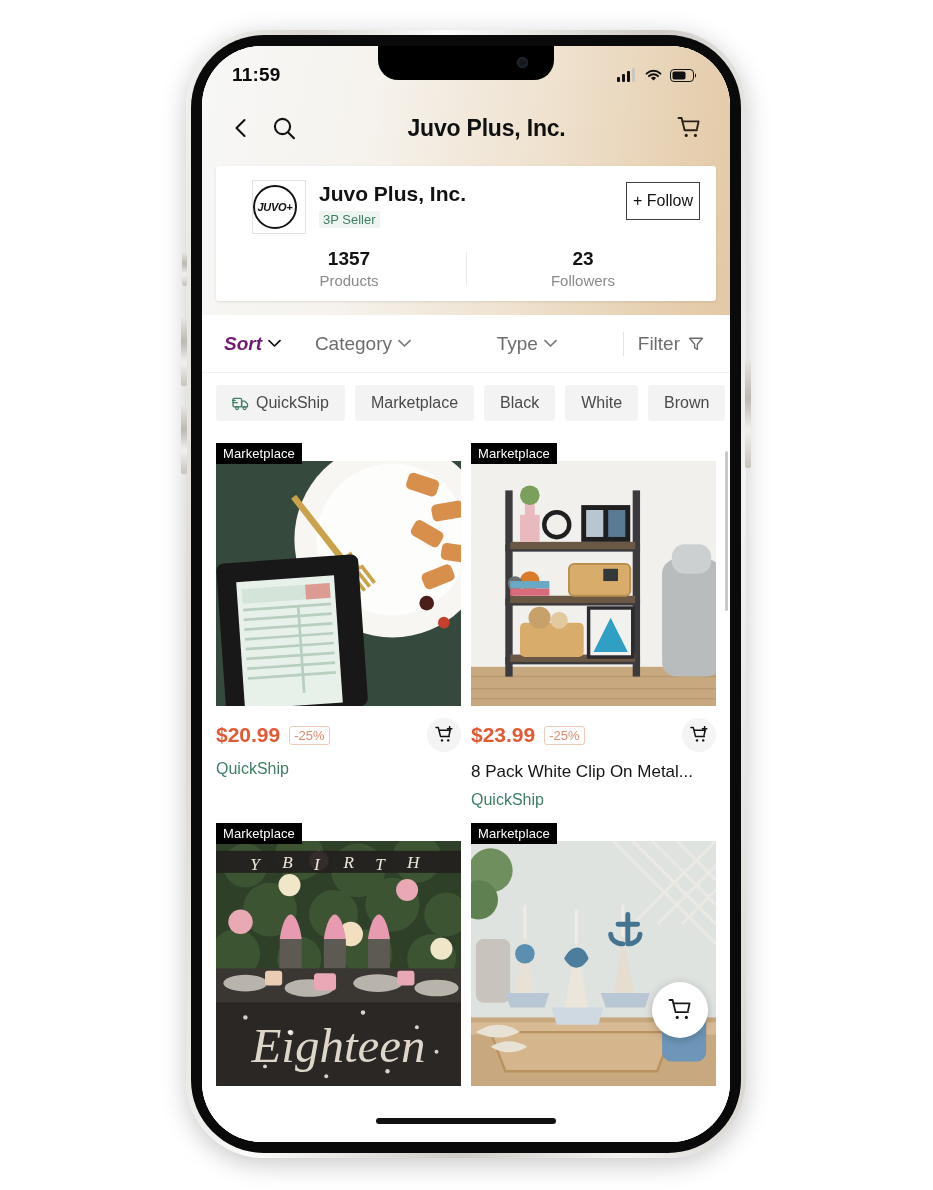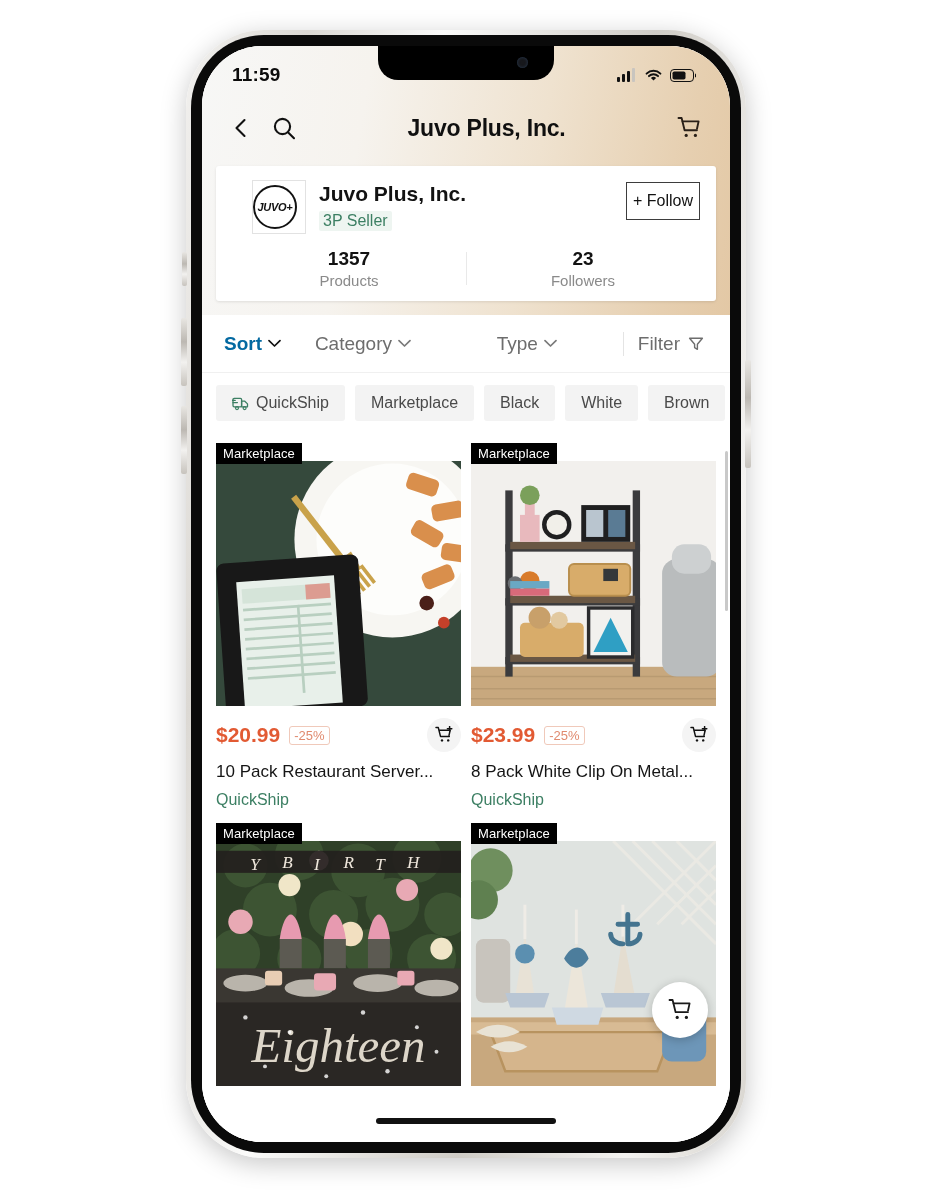--- a/index.html
+++ b/index.html
@@ -169,21 +169,21 @@
   .seller-meta { flex: 1; padding-top: 2px; }
   .seller-name {
     font-size: 21px;
     font-weight: bold;
     color: #121212;
     line-height: 1.15;
   }
   .seller-tag {
     display: inline-block;
     margin-top: 5px;
-    font-size: 16px;
+    font-size: 13px;
     color: #3c7f63;
     background: #eef5f1;
     padding: 1px 4px;
     border-radius: 2px;
   }
   .follow-btn {
     border: 1px solid #3d3d3d;
     background: #fff;
     color: #121212;
     font-size: 16px;
@@ -240,22 +240,23 @@
     display: flex;
     align-items: center;
     gap: 6px;
     cursor: pointer;
     flex: 1;
     justify-content: center;
   }
   .sort-item:first-child {
     justify-content: flex-end;
     flex: 0 0 auto;
-    color: #0369a1;
+    color: #701a75;
     font-weight: bold;
+    font-style: italic;
   }
   .sort-sep {
     width: 1px; height: 24px;
     background: #e4e4e4;
     margin: 0 14px;
   }
   .filter-item {
     font-size: 19px;
     color: #6d6d6d;
     display: flex;
@@ -605,21 +606,20 @@
               <span class="cart-add">
                 <svg width="19" height="18" viewBox="0 0 19 18">
                   <path d="M1 1.6h2.3l2.2 8.8h8.8" stroke="#111" stroke-width="1.5" fill="none" stroke-linecap="round" stroke-linejoin="round"></path>
                   <path d="M4.6 4.2h10.6l-1.2 5.2" stroke="#111" stroke-width="1.5" fill="none" stroke-linecap="round" stroke-linejoin="round"></path>
                   <circle cx="7" cy="14.4" r="1.2" fill="#111"></circle>
                   <circle cx="13.2" cy="14.4" r="1.2" fill="#111"></circle>
                   <path d="M14.6 0.6v4.4M12.4 2.8h4.4" stroke="#111" stroke-width="1.5" stroke-linecap="round"></path>
                 </svg>
               </span>
             </div>
-            <div class="p-title">10 Pack Restaurant Server...</div>
             <div class="p-ship">QuickShip</div>
           </div>
 
           <div class="card">
             <div class="badge-mkt">Marketplace</div>
             <div class="thumb">
               <svg viewBox="0 0 100 100" preserveAspectRatio="xMidYMid slice">
                 <rect width="100" height="100" fill="#f2f0ed"></rect>
                 <rect y="84" width="100" height="16" fill="#c8a87e"></rect>
                 <g stroke="#b89a72" stroke-width=".6">

